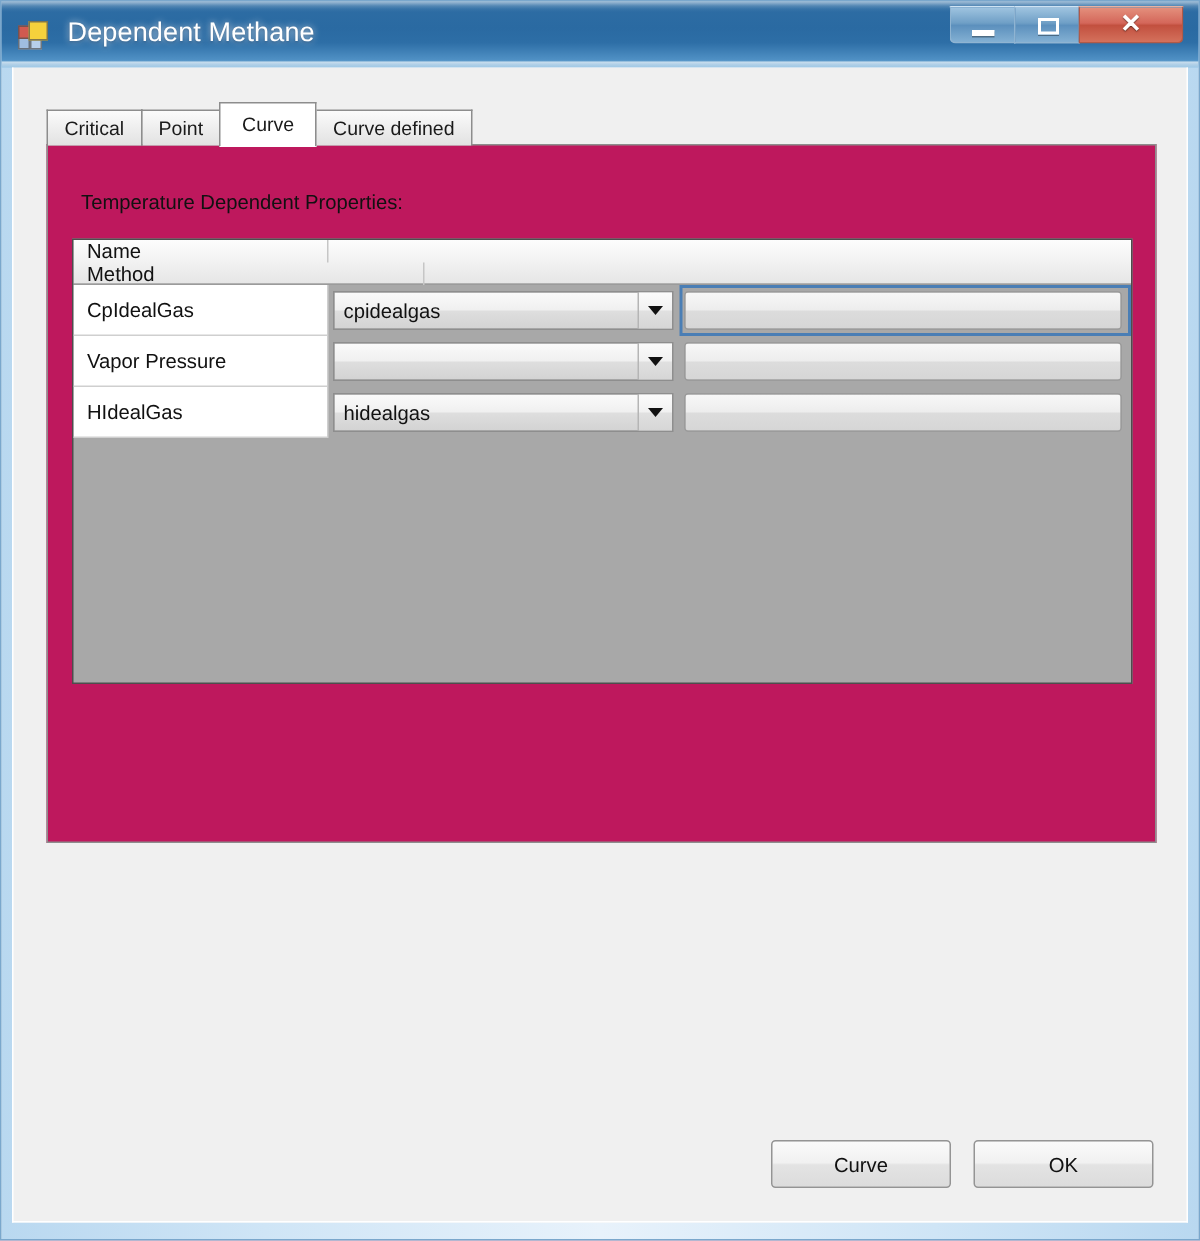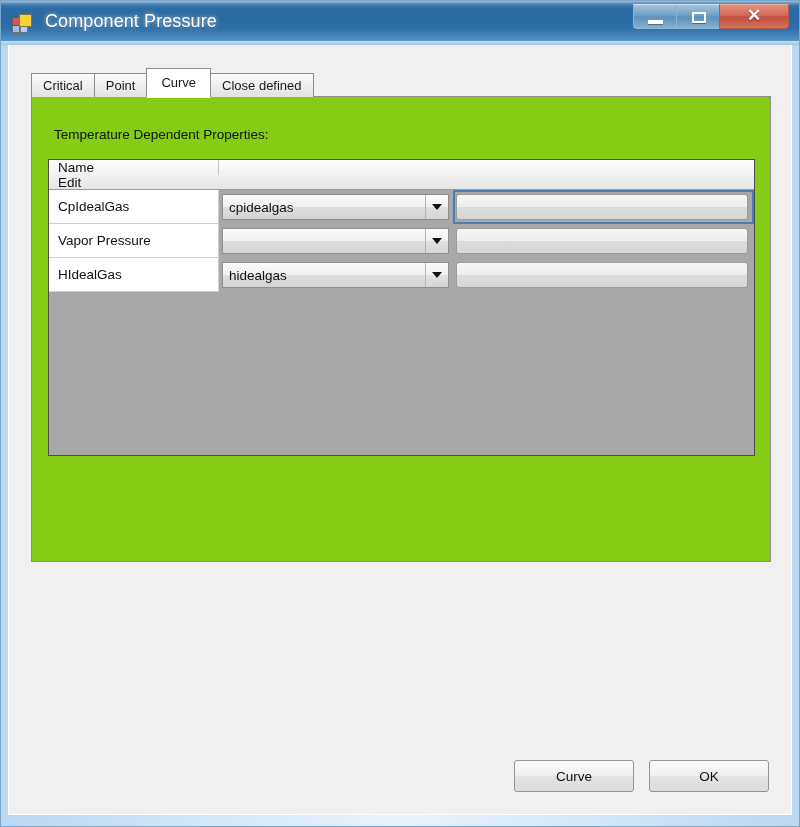--- a/index.html
+++ b/index.html
@@ -198,21 +198,21 @@
     padding: 0 14px;
     margin-bottom: -1px;
     text-align: center;
   }
   .tabpage {
     position: absolute;
     left: 0;
     top: 27px;
     width: 740px;
     height: 466px;
-    background: #84cc16;
+    background: #be185d;
     border: 1px solid #8d8d8d;
     box-sizing: border-box;
     z-index: 1;
   }
 
   .section-label {
     position: absolute;
     left: 22px;
     top: 30px;
     font-size: 13.5px;
@@ -368,21 +368,21 @@
 <div class="window">
   <div class="glass-frame"></div>
 
   <div class="titlebar">
     <div class="title-icon">
       <div class="sq sq-blue1"></div>
       <div class="sq sq-blue2"></div>
       <div class="sq sq-red"></div>
       <div class="sq sq-yellow"></div>
     </div>
-    <div class="title-text">Component Pressure</div>
+    <div class="title-text">Dependent Methane</div>
 
     <div class="win-buttons">
       <div class="win-btn min">
         <div class="glyph-min"></div>
       </div>
       <div class="win-btn max">
         <div class="glyph-max"></div>
       </div>
       <div class="win-btn close">
         <div class="glyph-close">✕</div>
@@ -390,31 +390,32 @@
     </div>
   </div>
 
   <div class="client">
 
     <div class="tabcontrol">
       <div class="tabstrip">
         <div class="tab">Critical</div>
         <div class="tab">Point</div>
         <div class="tab selected">Curve</div>
-        <div class="tab">Close defined</div>
+        <div class="tab">Curve defined</div>
       </div>
 
       <div class="tabpage">
 
         <div class="section-label">Temperature Dependent Properties:</div>
 
         <div class="grid">
 
           <div class="grid-header">
             <div class="hcell col-name">Name</div>
+            <div class="hcell col-method">Method</div>
             <div class="hcell col-edit">Edit</div>
           </div>
 
           <div class="grid-row">
             <div class="cell cell-name">CpIdealGas</div>
             <div class="cell cell-method">
               <div class="combo">
                 <div class="combo-text">cpidealgas</div>
                 <div class="combo-arrow">
                   <span class="caret"></span>

